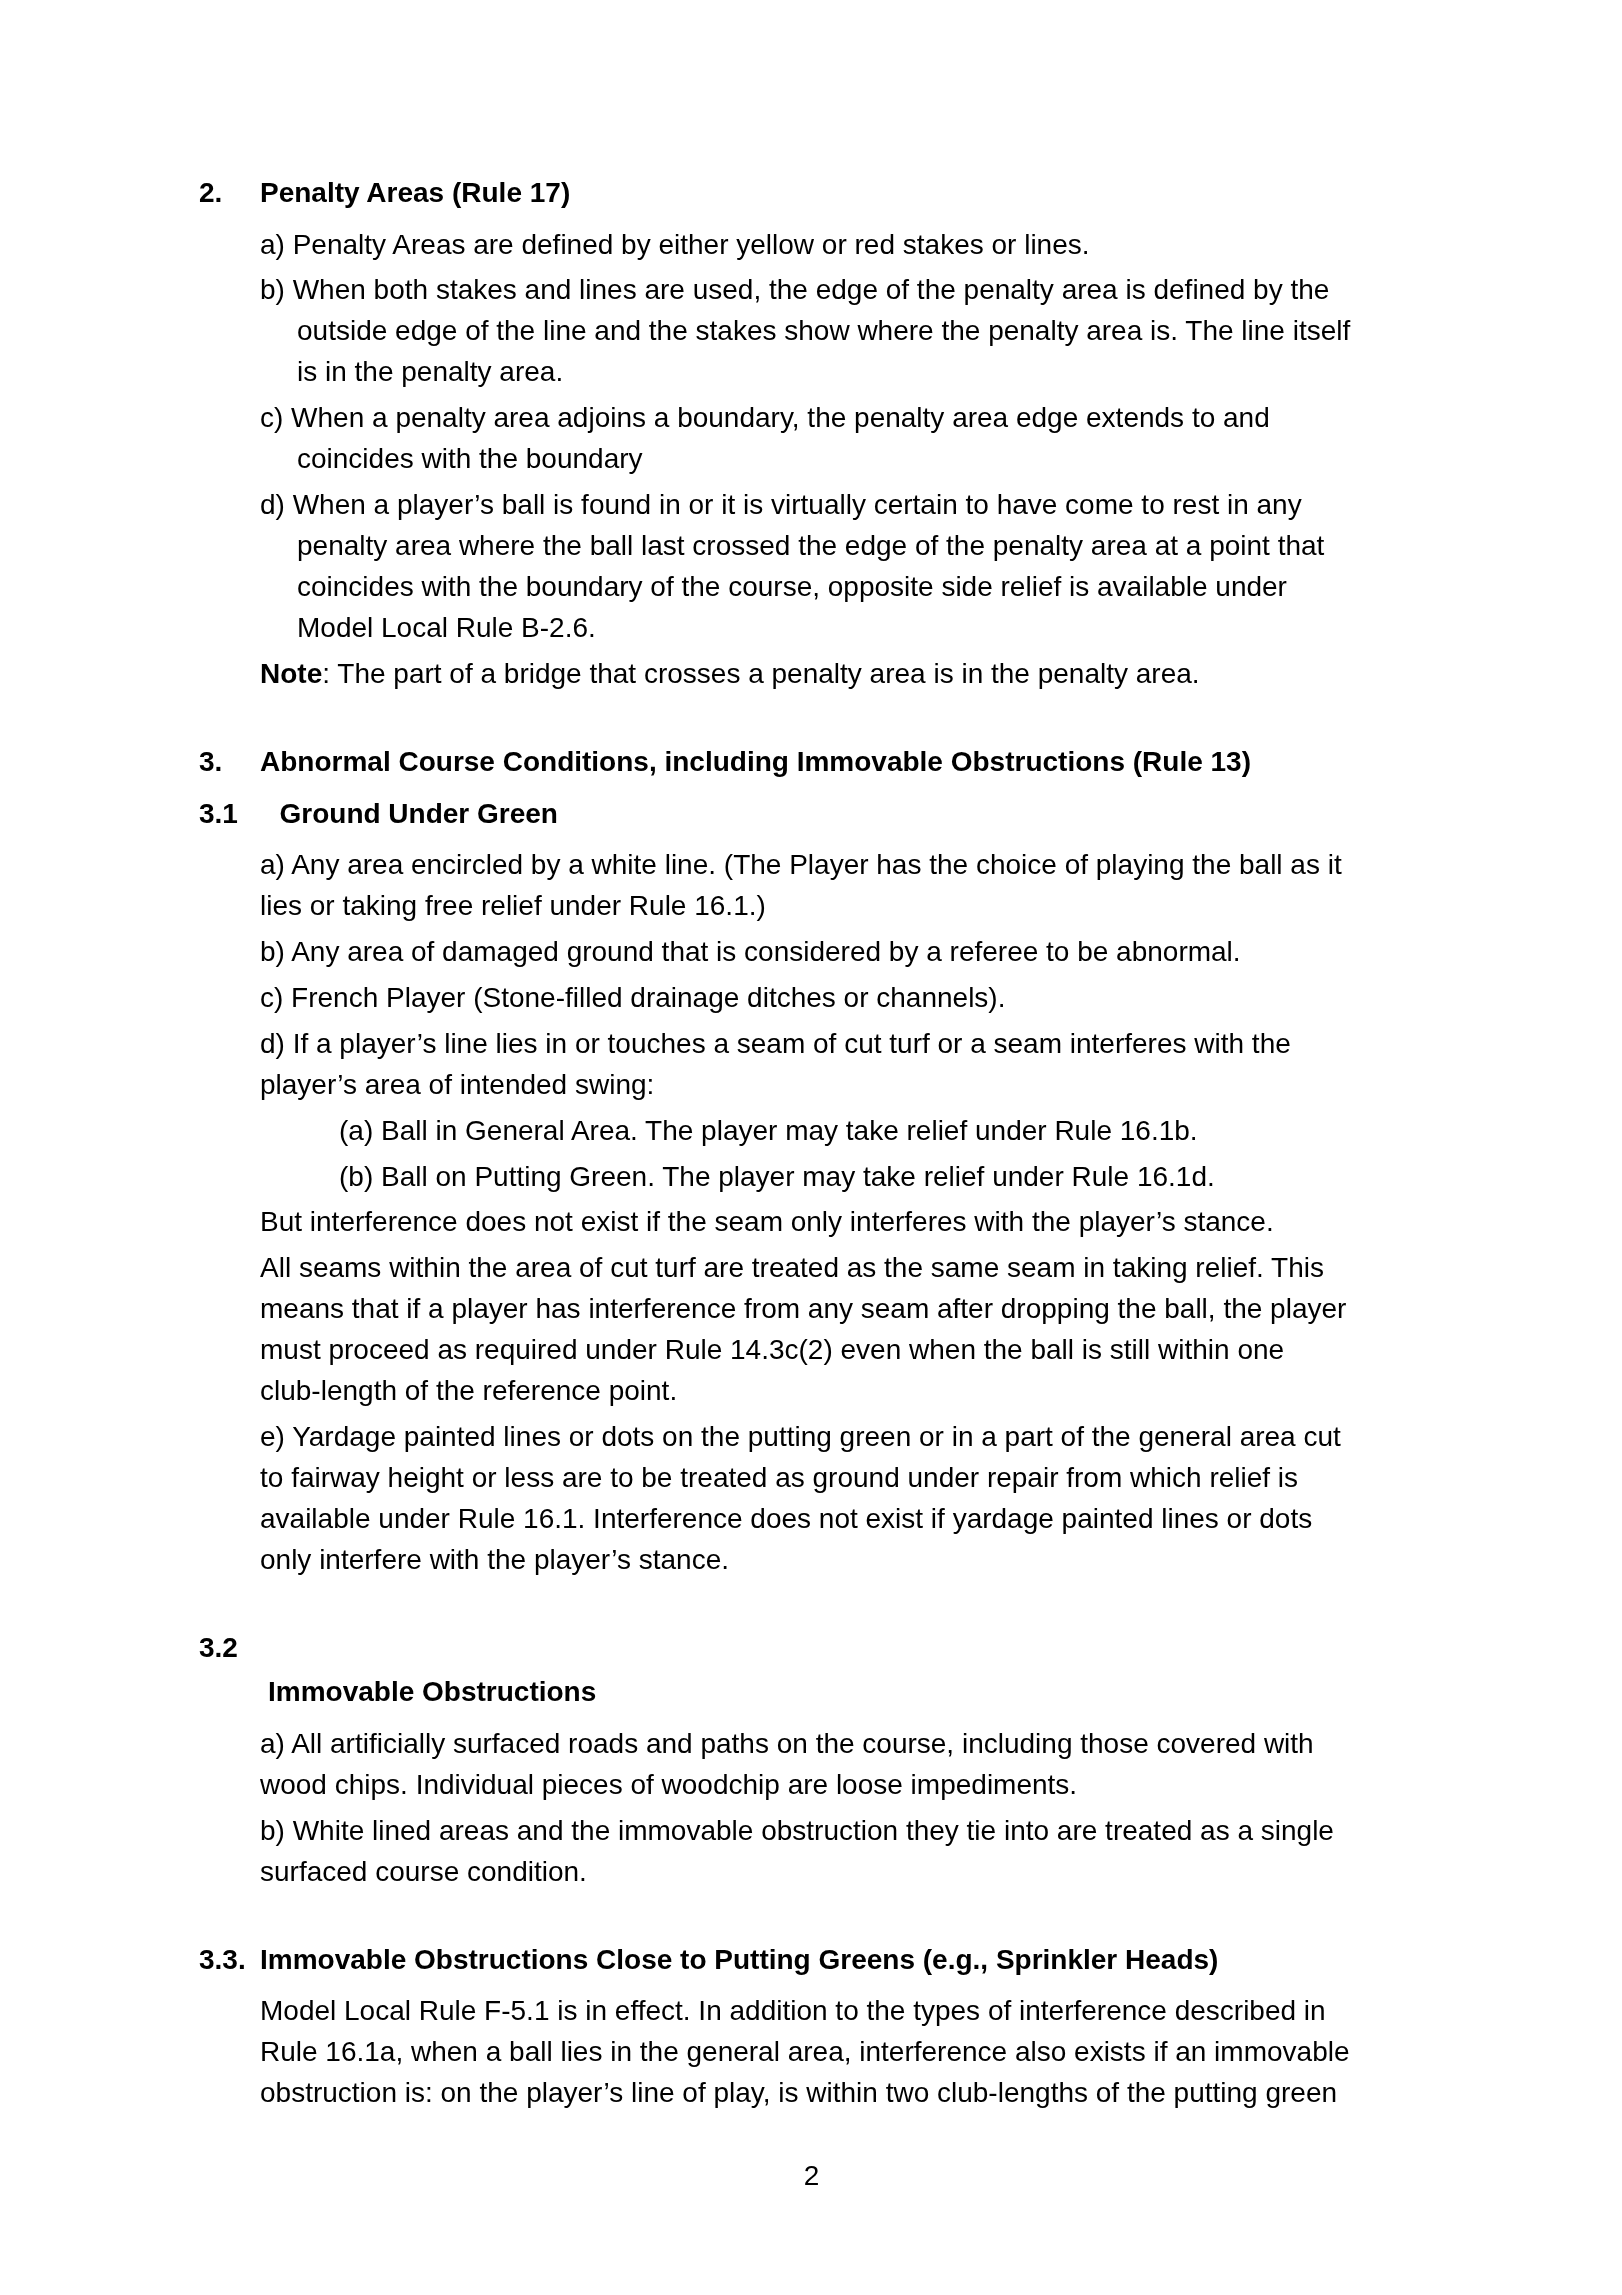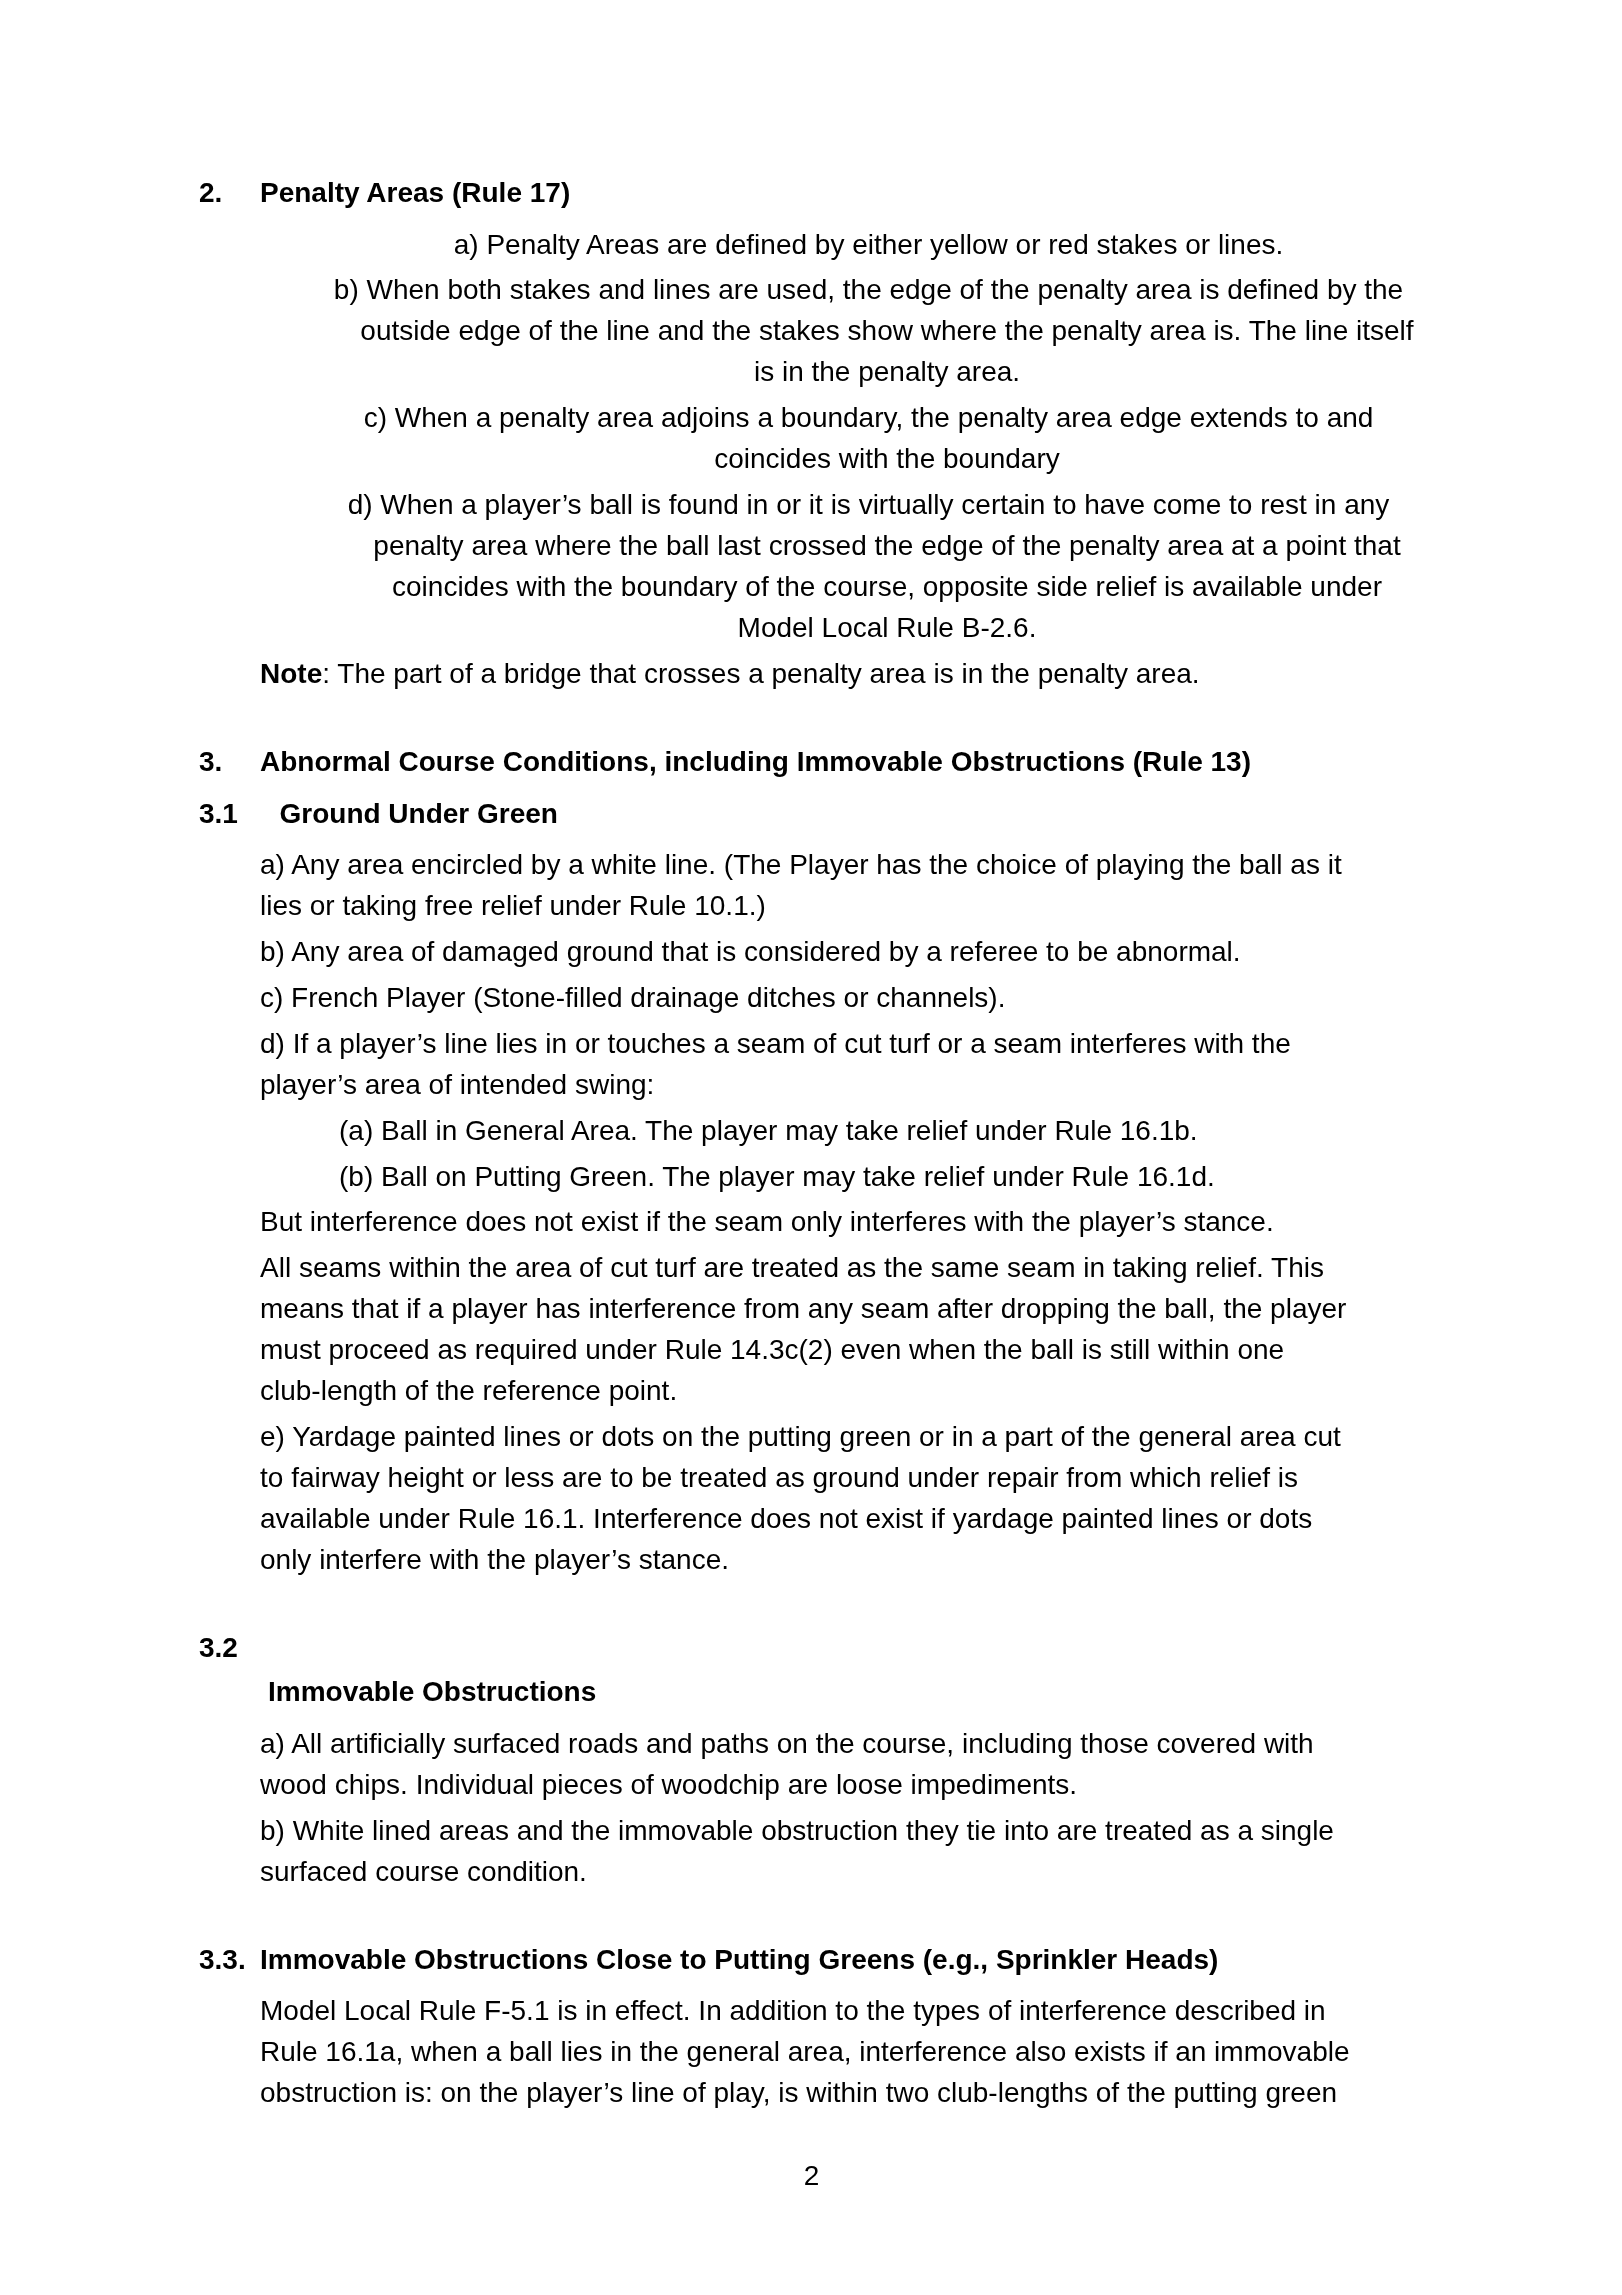--- a/index.html
+++ b/index.html
@@ -20,21 +20,20 @@
   .hnum { flex: 0 0 61px; }
   .htitle { flex: 1; }
   .htitle.pad24 { padding-left: 19.5px; }
   .htitle.pad10 { padding-left: 8px; margin-top: 44px; }
   .gap-top { margin-top: 47px; }
   .p-hang {
     margin: 0 0 4.9px 61px;
     padding-left: 37px;
     text-indent: -37px;
     white-space: pre-line;
-    text-align: center;
   }
   .p-flat { margin: 0 0 4.9px 61px; white-space: pre-line; }
   .p-sub  { margin: 0 0 4.9px 140px; white-space: pre-line; }
   .p-note { margin: 0 0 15px 61px; }
   .p-note .note-label { font-weight: bold; }
   .footer {
     position: absolute;
     top: 2155px;
     left: 0;
     width: 1623px;
@@ -67,21 +66,21 @@
   <div class="hrow gap-top">
     <span class="hnum">3.</span>
     <span class="htitle">Abnormal Course Conditions, including Immovable Obstructions (Rule 13)</span>
   </div>
 
   <div class="hrow">
     <span class="hnum">3.1</span>
     <span class="htitle pad24">Ground Under Green</span>
   </div>
   <div class="p-flat">a) Any area encircled by a white line. (The Player has the choice of playing the ball as it
-lies or taking free relief under Rule 10.1.)</div>
+lies or taking free relief under Rule 16.1.)</div>
   <div class="p-flat">b) Any area of damaged ground that is considered by a referee to be abnormal.</div>
   <div class="p-flat">c) French Player (Stone-filled drainage ditches or channels).</div>
   <div class="p-flat">d) If a player’s line lies in or touches a seam of cut turf or a seam interferes with the
 player’s area of intended swing:</div>
   <div class="p-sub">(a) Ball in General Area. The player may take relief under Rule 16.1b.</div>
   <div class="p-sub">(b) Ball on Putting Green. The player may take relief under Rule 16.1d.</div>
   <div class="p-flat">But interference does not exist if the seam only interferes with the player’s stance.</div>
   <div class="p-flat">All seams within the area of cut turf are treated as the same seam in taking relief. This
 means that if a player has interference from any seam after dropping the ball, the player
 must proceed as required under Rule 14.3c(2) even when the ball is still within one

